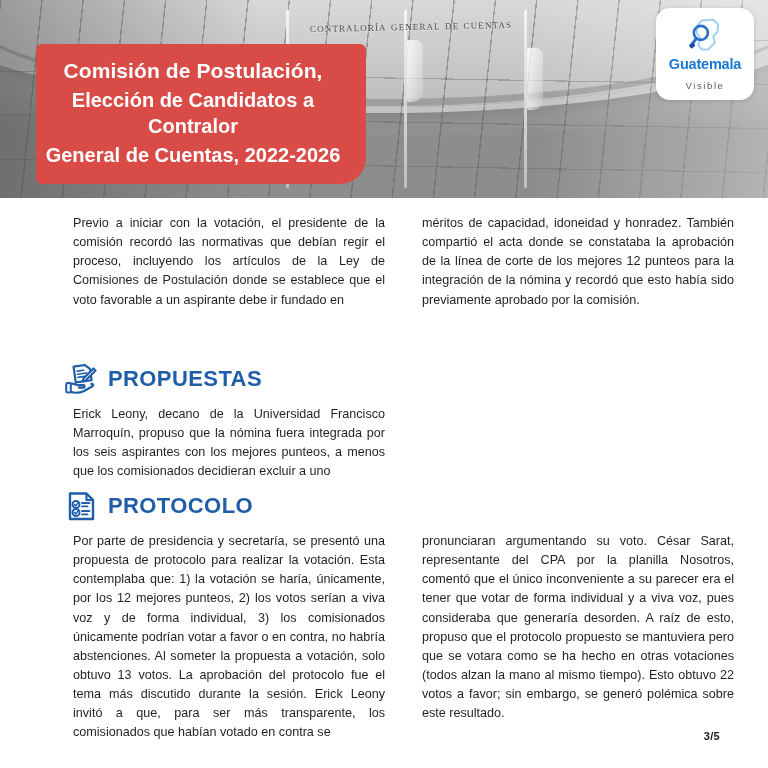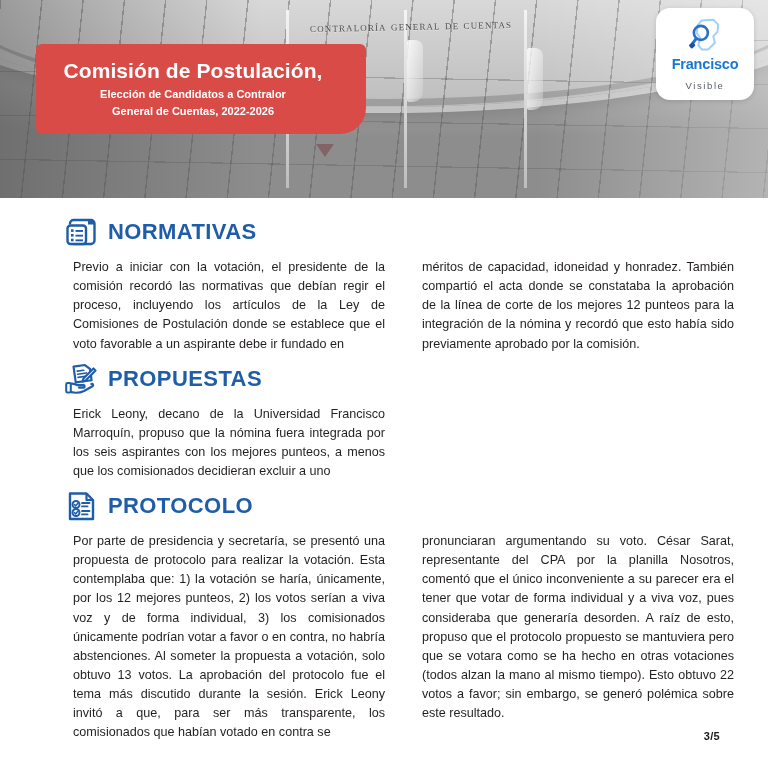--- a/index.html
+++ b/index.html
@@ -119,21 +119,21 @@
     text-align: center;
     z-index: 4;
   }
   .title-banner .t1 {
     font-size: 21px;
     font-weight: bold;
     line-height: 1.22;
     letter-spacing: 0.1px;
   }
   .title-banner .t2 {
-    font-size: 11px;
+    font-size: 20px;
     font-weight: bold;
     line-height: 1.3;
     margin-top: 3px;
   }
   .banner-tail {
     position: absolute;
     left: 316px;
     top: 144px;
     width: 0; height: 0;
     border-left: 9px solid transparent;
@@ -269,42 +269,28 @@
   </div>
   <div class="banner-tail"></div>
 
   <div class="logo-card">
     <svg class="logo-mark" viewBox="0 0 48 46">
       <path d="M20 3 L34 2 L40 8 L39 17 L34 22 L36 30 L28 38 L20 38 L16 33 L18 24 L14 18 L15 9 Z" fill="none" stroke="#9fd0f5" stroke-width="2.4" stroke-linejoin="round"></path>
       <circle cx="19" cy="18" r="8.5" fill="none" stroke="#2a6fc9" stroke-width="3.2"></circle>
       <path d="M13.6 24.6 L8.4 31.6" stroke="#2a6fc9" stroke-width="3.6" stroke-linecap="round"></path>
       <rect x="5.2" y="30.4" width="6.4" height="5.6" rx="1.4" transform="rotate(-40 8.4 33.2)" fill="#1f4fa8"></rect>
     </svg>
-    <div class="logo-word">Francisco</div>
+    <div class="logo-word">Guatemala</div>
     <div class="logo-sub">Visible</div>
   </div>
 </div>
 
 <div class="content">
 
   <section class="section" id="section-normativas">
-    <div class="sec-head">
-      <svg class="sec-icon" viewBox="0 0 34 34">
-        <path d="M6 8.5 C6 6.6 7.6 5 9.5 5 H27 C28.9 5 30.5 6.6 30.5 8.5 V25.5 C30.5 27.4 28.9 29 27 29 H9.5" fill="none" stroke="#1f5da8" stroke-width="2.4" stroke-linejoin="round" stroke-linecap="round"></path>
-        <rect x="3.5" y="10.5" width="18.5" height="18.5" rx="3" fill="#ffffff" stroke="#1f5da8" stroke-width="2.4"></rect>
-        <rect x="7" y="14.3" width="2.6" height="2.6" fill="#1f5da8"></rect>
-        <rect x="7" y="19" width="2.6" height="2.6" fill="#1f5da8"></rect>
-        <rect x="7" y="23.7" width="2.6" height="2.6" fill="#1f5da8"></rect>
-        <rect x="11.5" y="15" width="7.5" height="1.9" fill="#1f5da8"></rect>
-        <rect x="11.5" y="19.7" width="7.5" height="1.9" fill="#1f5da8"></rect>
-        <rect x="11.5" y="24.4" width="7.5" height="1.9" fill="#1f5da8"></rect>
-        <path d="M24 5.5 H27.5 C29.2 5.5 30.5 6.9 30.5 8.6 V9.6 H24 Z" fill="#1f5da8"></path>
-      </svg>
-      <div class="sec-title">NORMATIVAS</div>
-    </div>
     <div class="cols">
       <div class="col">
         <p>Previo a iniciar con la votación, el presidente de la comisión recordó las normativas que debían regir el proceso, incluyendo los artículos de la Ley de Comisiones de Postulación donde se establece que el voto favorable a un aspirante debe ir fundado en</p>
       </div>
       <div class="col">
         <p>méritos de capacidad, idoneidad y honradez. También compartió el acta donde se constataba la aprobación de la línea de corte de los mejores 12 punteos para la integración de la nómina y recordó que esto había sido previamente aprobado por la comisión.</p>
       </div>
     </div>
   </section>
 

